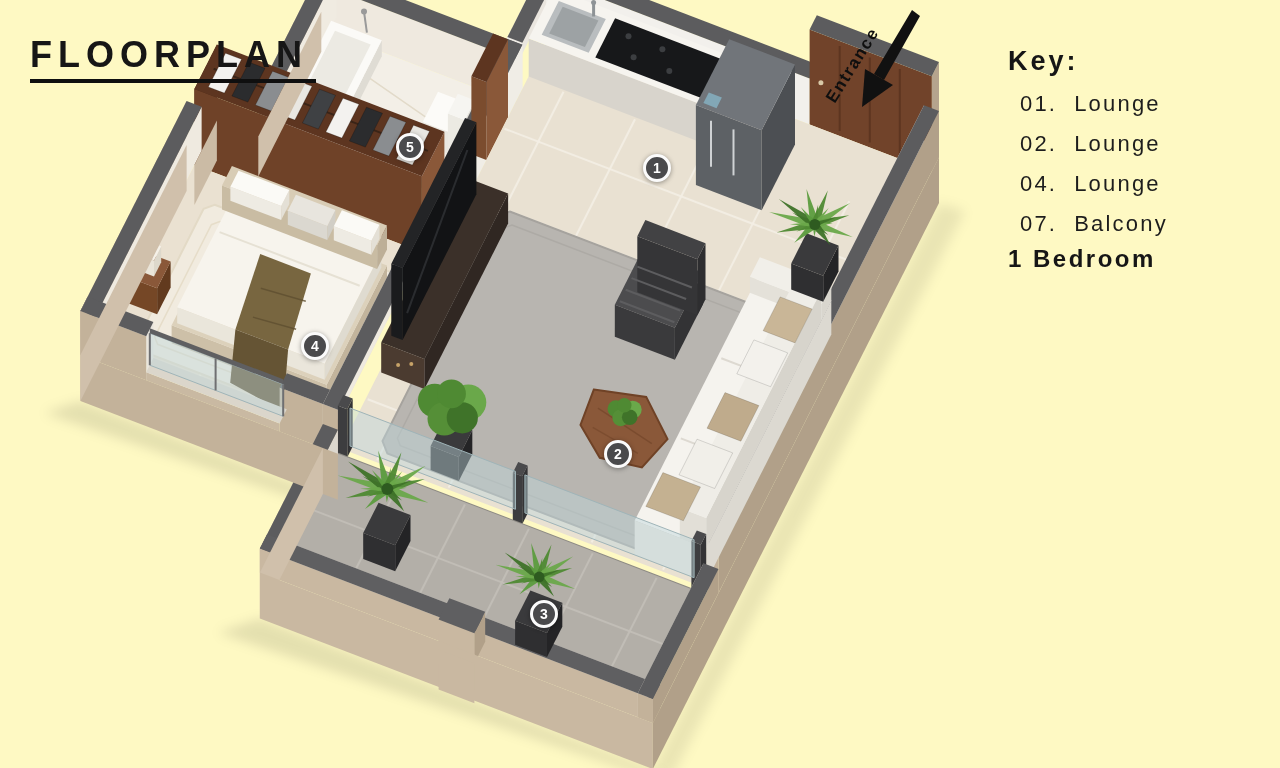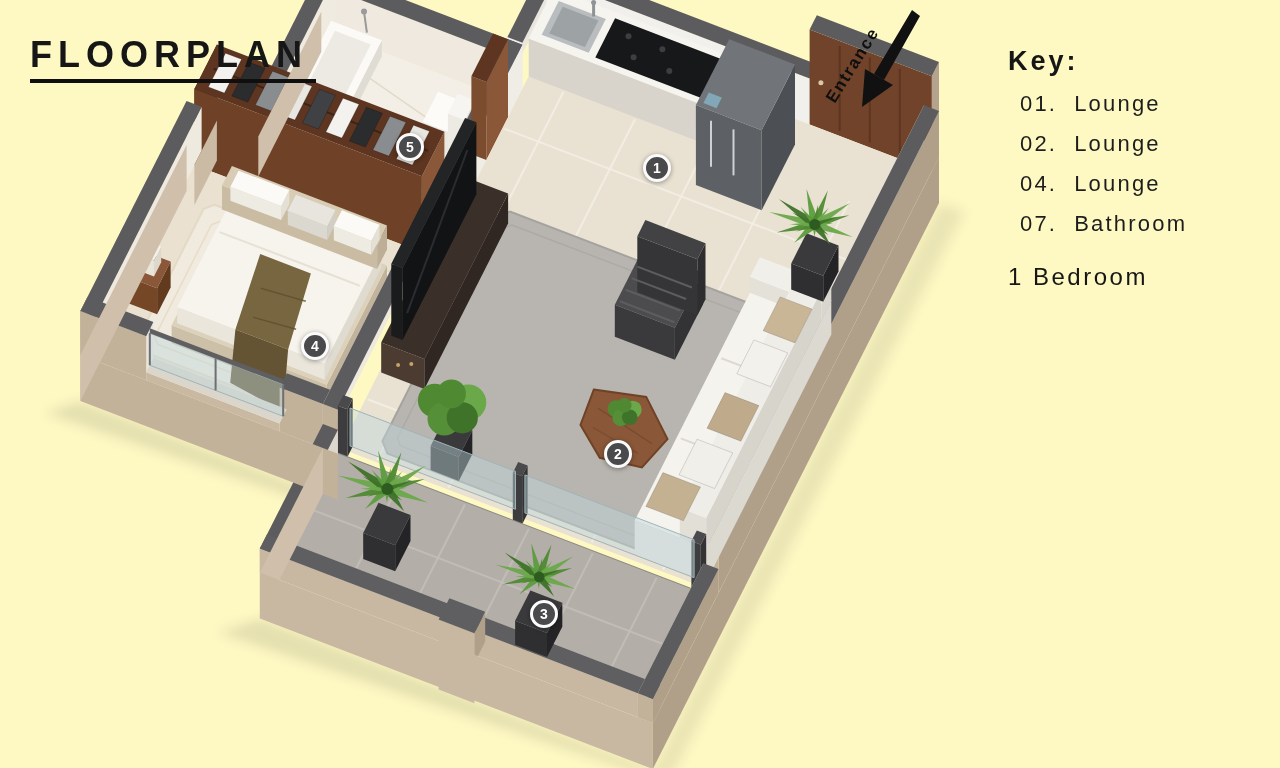--- a/index.html
+++ b/index.html
@@ -10,21 +10,21 @@
   .page-title{
     position:absolute;left:30px;top:36px;
     font-size:36px;font-weight:700;letter-spacing:6px;color:#161616;
     border-bottom:4px solid #0f0f0f;padding:0 8px 5px 0;line-height:1.05;
   }
 
   .key{position:absolute;left:1008px;top:30px;width:250px;color:#161616;}
   .key-heading{font-size:27px;font-weight:700;letter-spacing:3px;margin-top:16px;}
   .key-list{margin-top:8px;}
   .key-item{display:flex;gap:17px;font-size:22px;letter-spacing:2.2px;color:#1d1d1d;margin:14px 0 0 12px;white-space:nowrap;}
-  .key-summary{font-size:24px;font-weight:400;letter-spacing:2.5px;margin-top:26px;}
+  .key-summary{font-size:24px;font-weight:700;letter-spacing:2.5px;margin-top:8px;}
 
   .marker{
     position:absolute;width:22px;height:22px;border:3px solid #fbfbfb;border-radius:50%;
     background:#4a4a4c;color:#ffffff;font-size:14px;font-weight:700;
     display:flex;align-items:center;justify-content:center;
     box-shadow:0 1px 5px rgba(0,0,0,.38);
   }
 
   .entrance{position:absolute;left:812px;top:4px;width:130px;height:122px;}
   .entrance-label{
@@ -398,21 +398,21 @@
       <div class="key-item">
         <span>02.</span>
         <span>Lounge</span>
       </div>
       <div class="key-item">
         <span>04.</span>
         <span>Lounge</span>
       </div>
       <div class="key-item">
         <span>07.</span>
-        <span>Bathroom</span>
+        <span>Balcony</span>
       </div>
     </div>
     <div class="key-summary">1 Bedroom</div>
   </div>
 
   <div class="marker" style="left:643px;top:154px;">1</div>
   <div class="marker" style="left:604px;top:440px;">2</div>
   <div class="marker" style="left:530px;top:600px;">3</div>
   <div class="marker" style="left:301px;top:332px;">4</div>
   <div class="marker" style="left:396px;top:133px;">5</div>

